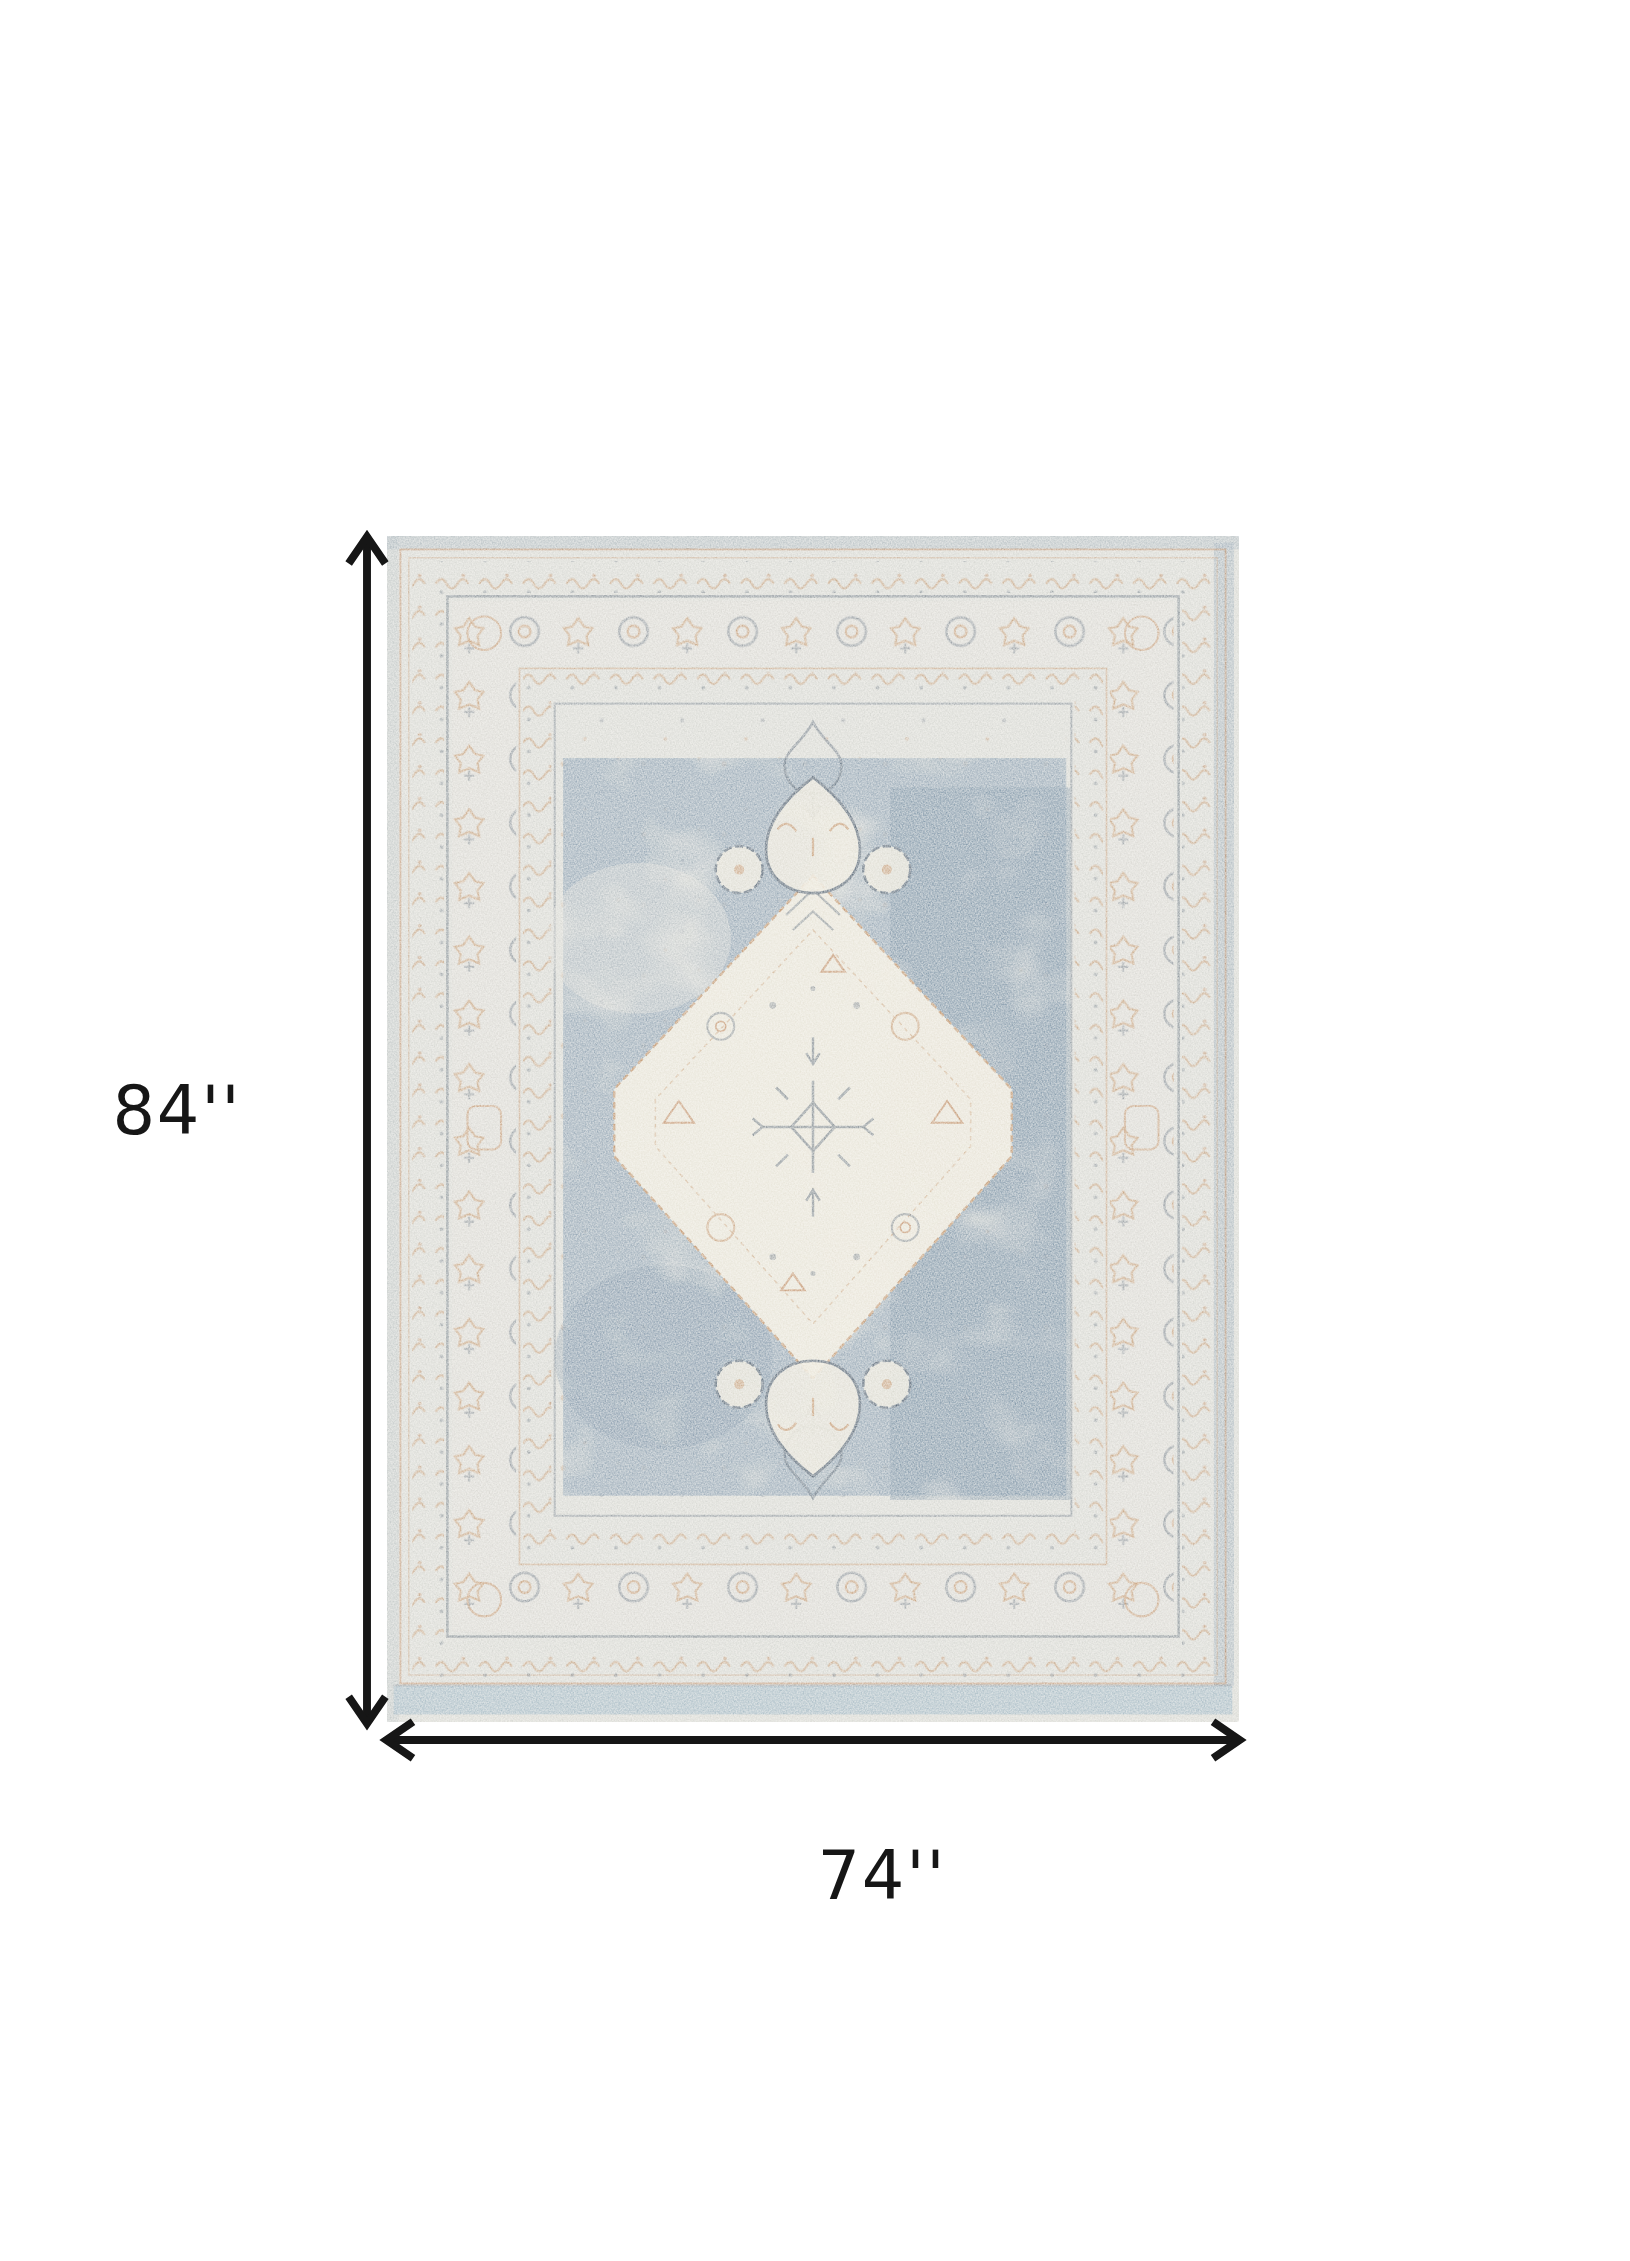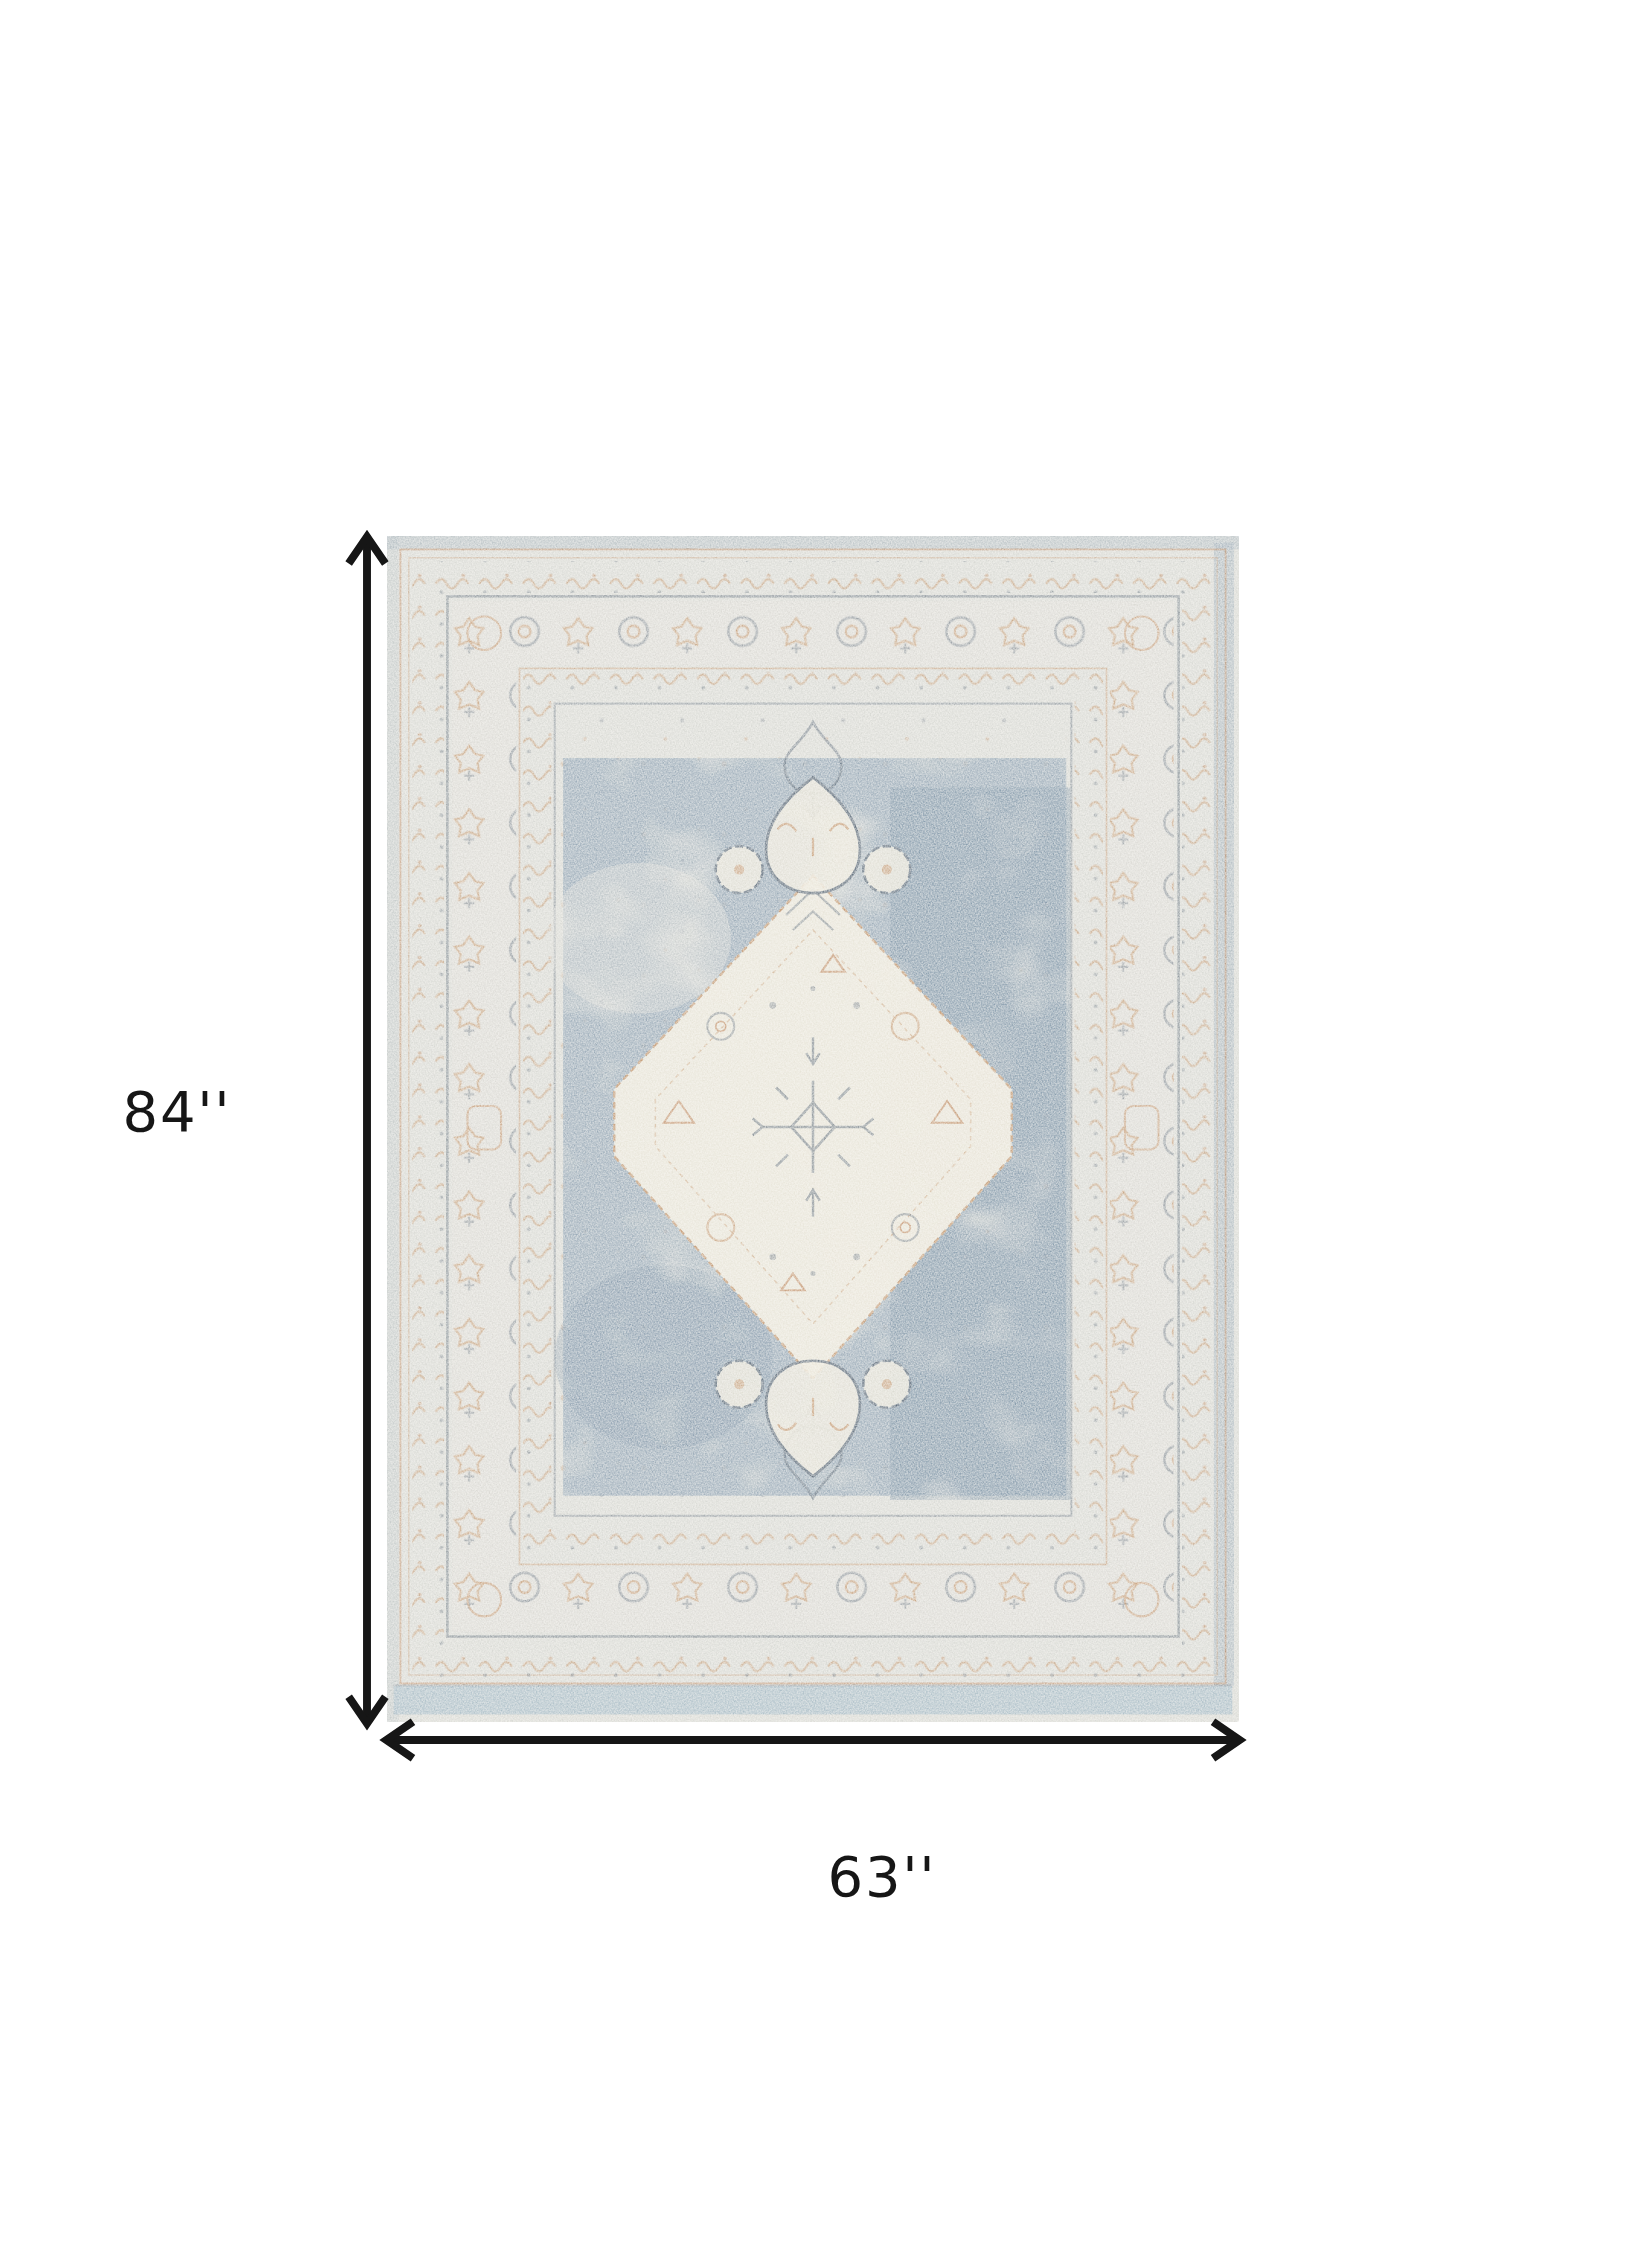--- a/index.html
+++ b/index.html
@@ -27,21 +27,21 @@
   .rug-wrap{
     position:absolute;left:387px;top:536px;width:852px;height:1186px;
   }
   .rug-wrap svg{display:block;width:100%;height:100%;}
   .dim-arrow{position:absolute;}
   .dim-arrow.vertical{left:337px;top:525px;width:60px;height:1212px;}
   .dim-arrow.horizontal{left:374px;top:1710px;width:878px;height:60px;}
   .dim-label{
     position:absolute;
     transform:translate(-50%,-50%);
-    font-size:56px;
+    font-size:67px;
     letter-spacing:1.7px;
     color:var(--annotation-ink);
     white-space:nowrap;
   }
   .dim-label.height{left:177px;top:1111px;}
   .dim-label.width{left:882px;top:1876px;}
   .arrow-stroke{stroke:var(--annotation-ink);stroke-width:9.5;fill:none;stroke-linejoin:miter;}
 </style>
 </head>
 <body style="background: rgb(255, 255, 255);">
@@ -210,16 +210,16 @@
     <path class="arrow-stroke" d="M14 1402 L36 1434 L58 1402"></path>
   </svg>
 
   <svg class="dim-arrow horizontal" viewBox="0 0 1048 72">
     <line class="arrow-stroke" x1="12" y1="36" x2="1036" y2="36"></line>
     <path class="arrow-stroke" d="M44 14 L12 36 L44 58"></path>
     <path class="arrow-stroke" d="M1004 14 L1036 36 L1004 58"></path>
   </svg>
 
   <div class="dim-label height">84''</div>
-  <div class="dim-label width">63''</div>
+  <div class="dim-label width">74''</div>
 
 </div>
 
 
 </body></html>

